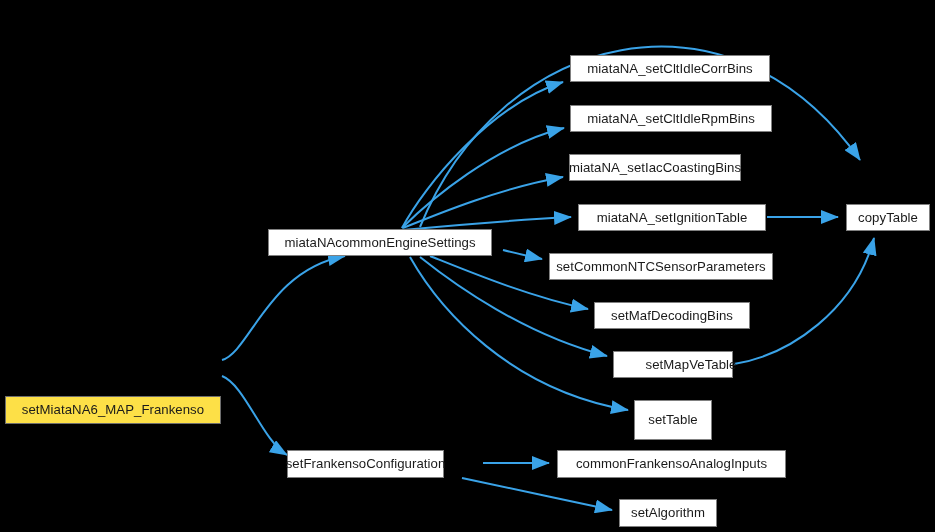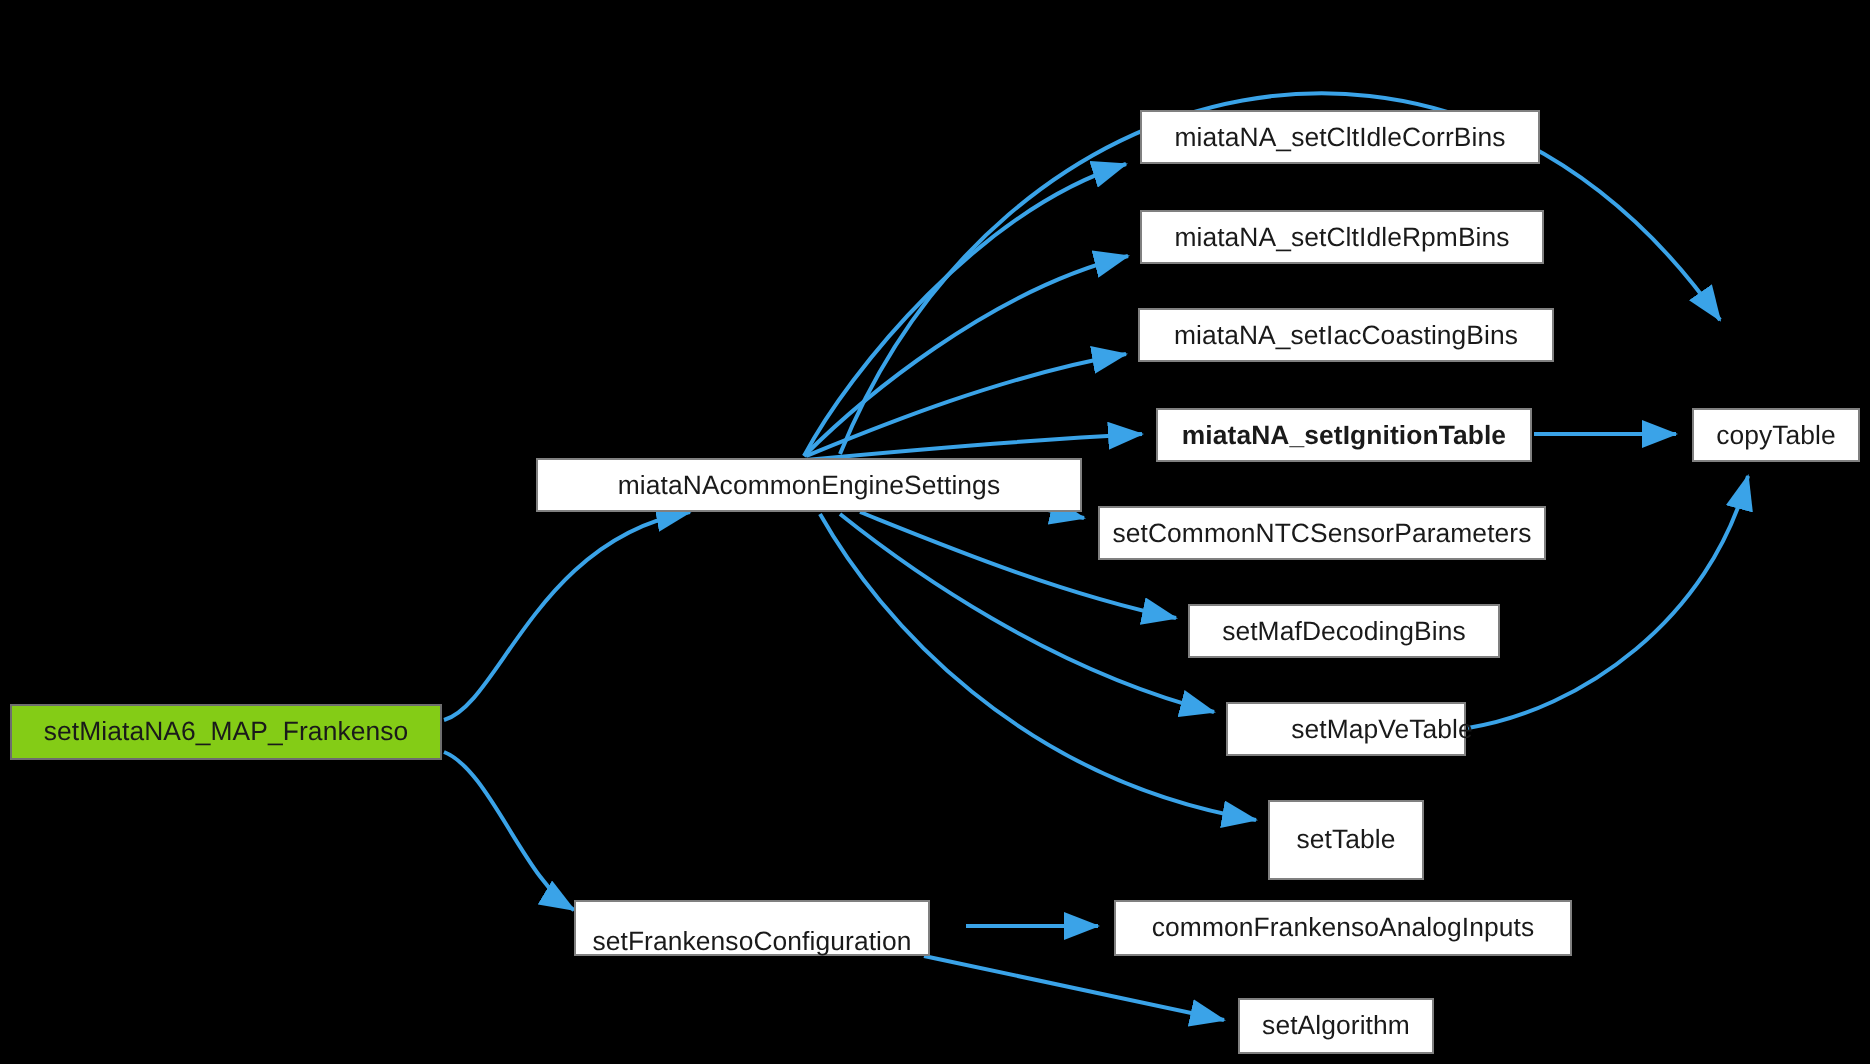--- a/index.html
+++ b/index.html
@@ -32,23 +32,24 @@
     font-size: 13.2px;
     line-height: 1;
     display: flex;
     align-items: center;
     justify-content: center;
     white-space: nowrap;
     letter-spacing: 0.05px;
     z-index: 3;
   }
   .node.current {
-    background: #84cc16;
+    background: #fde047;
     border-color: #6e6e6e;
     color: #1a1a1a;
+    margin-top: 44px;
   }
   .node-label {
     display: block;
     padding: 0 2px;
   }
 </style>
 </head>
 <body>
 
 <div id="canvas">
@@ -75,36 +76,36 @@
         <path d="M 734,364 C 790,355 855,310 874,238" marker-end="url(#arrowhead)" stroke="#3aa3e8"></path>
         <path d="M 483,463 C 505,463 527,463 549,463" marker-end="url(#arrowhead)" stroke="#3aa3e8"></path>
         <path d="M 462,478 C 500,486 565,500 612,510" marker-end="url(#arrowhead)" stroke="#3aa3e8"></path>
       </g>
   </svg>
 
   <div id="node-layer">
       <div class="node current" style="left: 5px; top: 352px; width: 216px; height: 28px;">
         <span class="node-label">setMiataNA6_MAP_Frankenso</span>
       </div>
-      <div class="node" style="left: 268px; top: 229px; width: 273px; height: 27px;">
+      <div class="node" style="left: 268px; top: 229px; width: 224px; height: 27px;">
         <span class="node-label">miataNAcommonEngineSettings</span>
       </div>
-      <div class="node" style="left: 287px; top: 450px; width: 178px; height: 28px; align-items: flex-end;">
+      <div class="node" style="left: 287px; top: 450px; width: 157px; height: 28px;">
         <span class="node-label">setFrankensoConfiguration</span>
       </div>
       <div class="node" style="left: 570px; top: 55px; width: 200px; height: 27px; text-align: right;">
         <span class="node-label">miataNA_setCltIdleCorrBins</span>
       </div>
       <div class="node" style="left: 570px; top: 105px; width: 202px; height: 27px;">
         <span class="node-label">miataNA_setCltIdleRpmBins</span>
       </div>
-      <div class="node" style="left: 569px; top: 154px; width: 208px; height: 27px;">
+      <div class="node" style="left: 569px; top: 154px; width: 172px; height: 27px;">
         <span class="node-label">miataNA_setIacCoastingBins</span>
       </div>
-      <div class="node" style="left: 578px; top: 204px; width: 188px; height: 27px; font-weight: bold;">
+      <div class="node" style="left: 578px; top: 204px; width: 188px; height: 27px;">
         <span class="node-label">miataNA_setIgnitionTable</span>
       </div>
       <div class="node" style="left: 549px; top: 253px; width: 224px; height: 27px;">
         <span class="node-label">setCommonNTCSensorParameters</span>
       </div>
       <div class="node" style="left: 594px; top: 302px; width: 156px; height: 27px;">
         <span class="node-label">setMafDecodingBins</span>
       </div>
       <div class="node" style="left: 613px; top: 351px; width: 120px; height: 27px; padding-left: 36px;">
         <span class="node-label">setMapVeTable</span>

